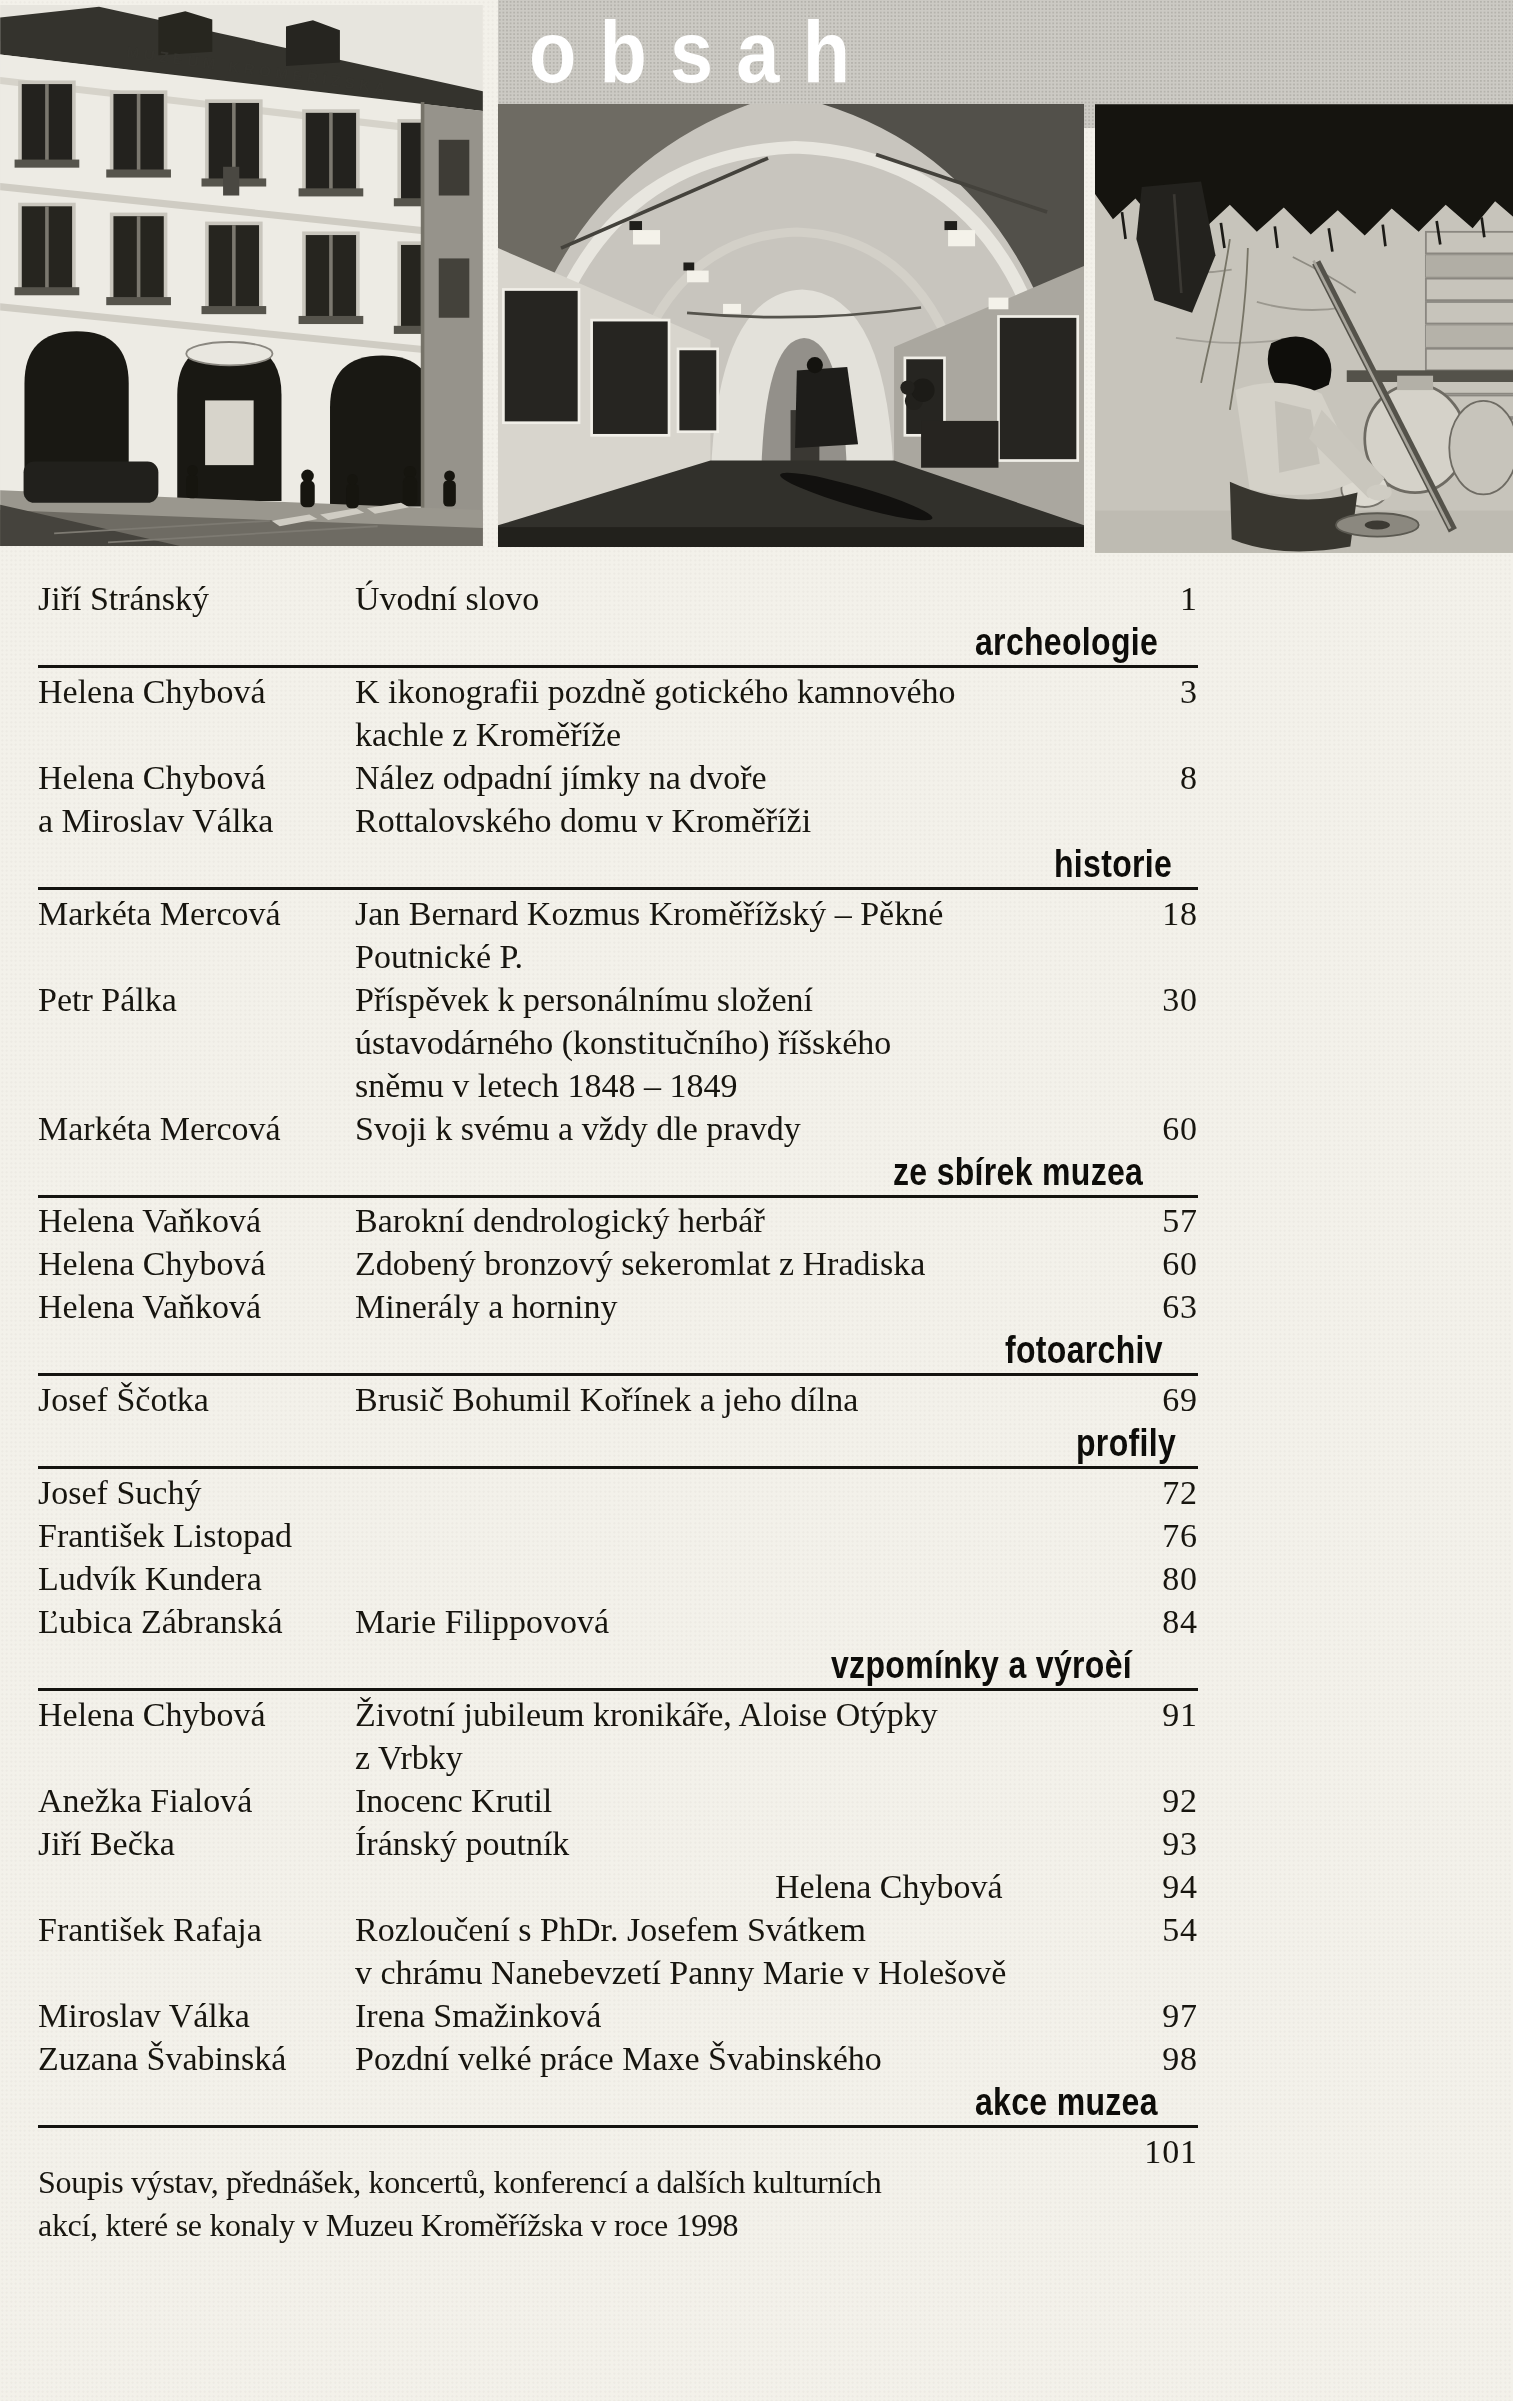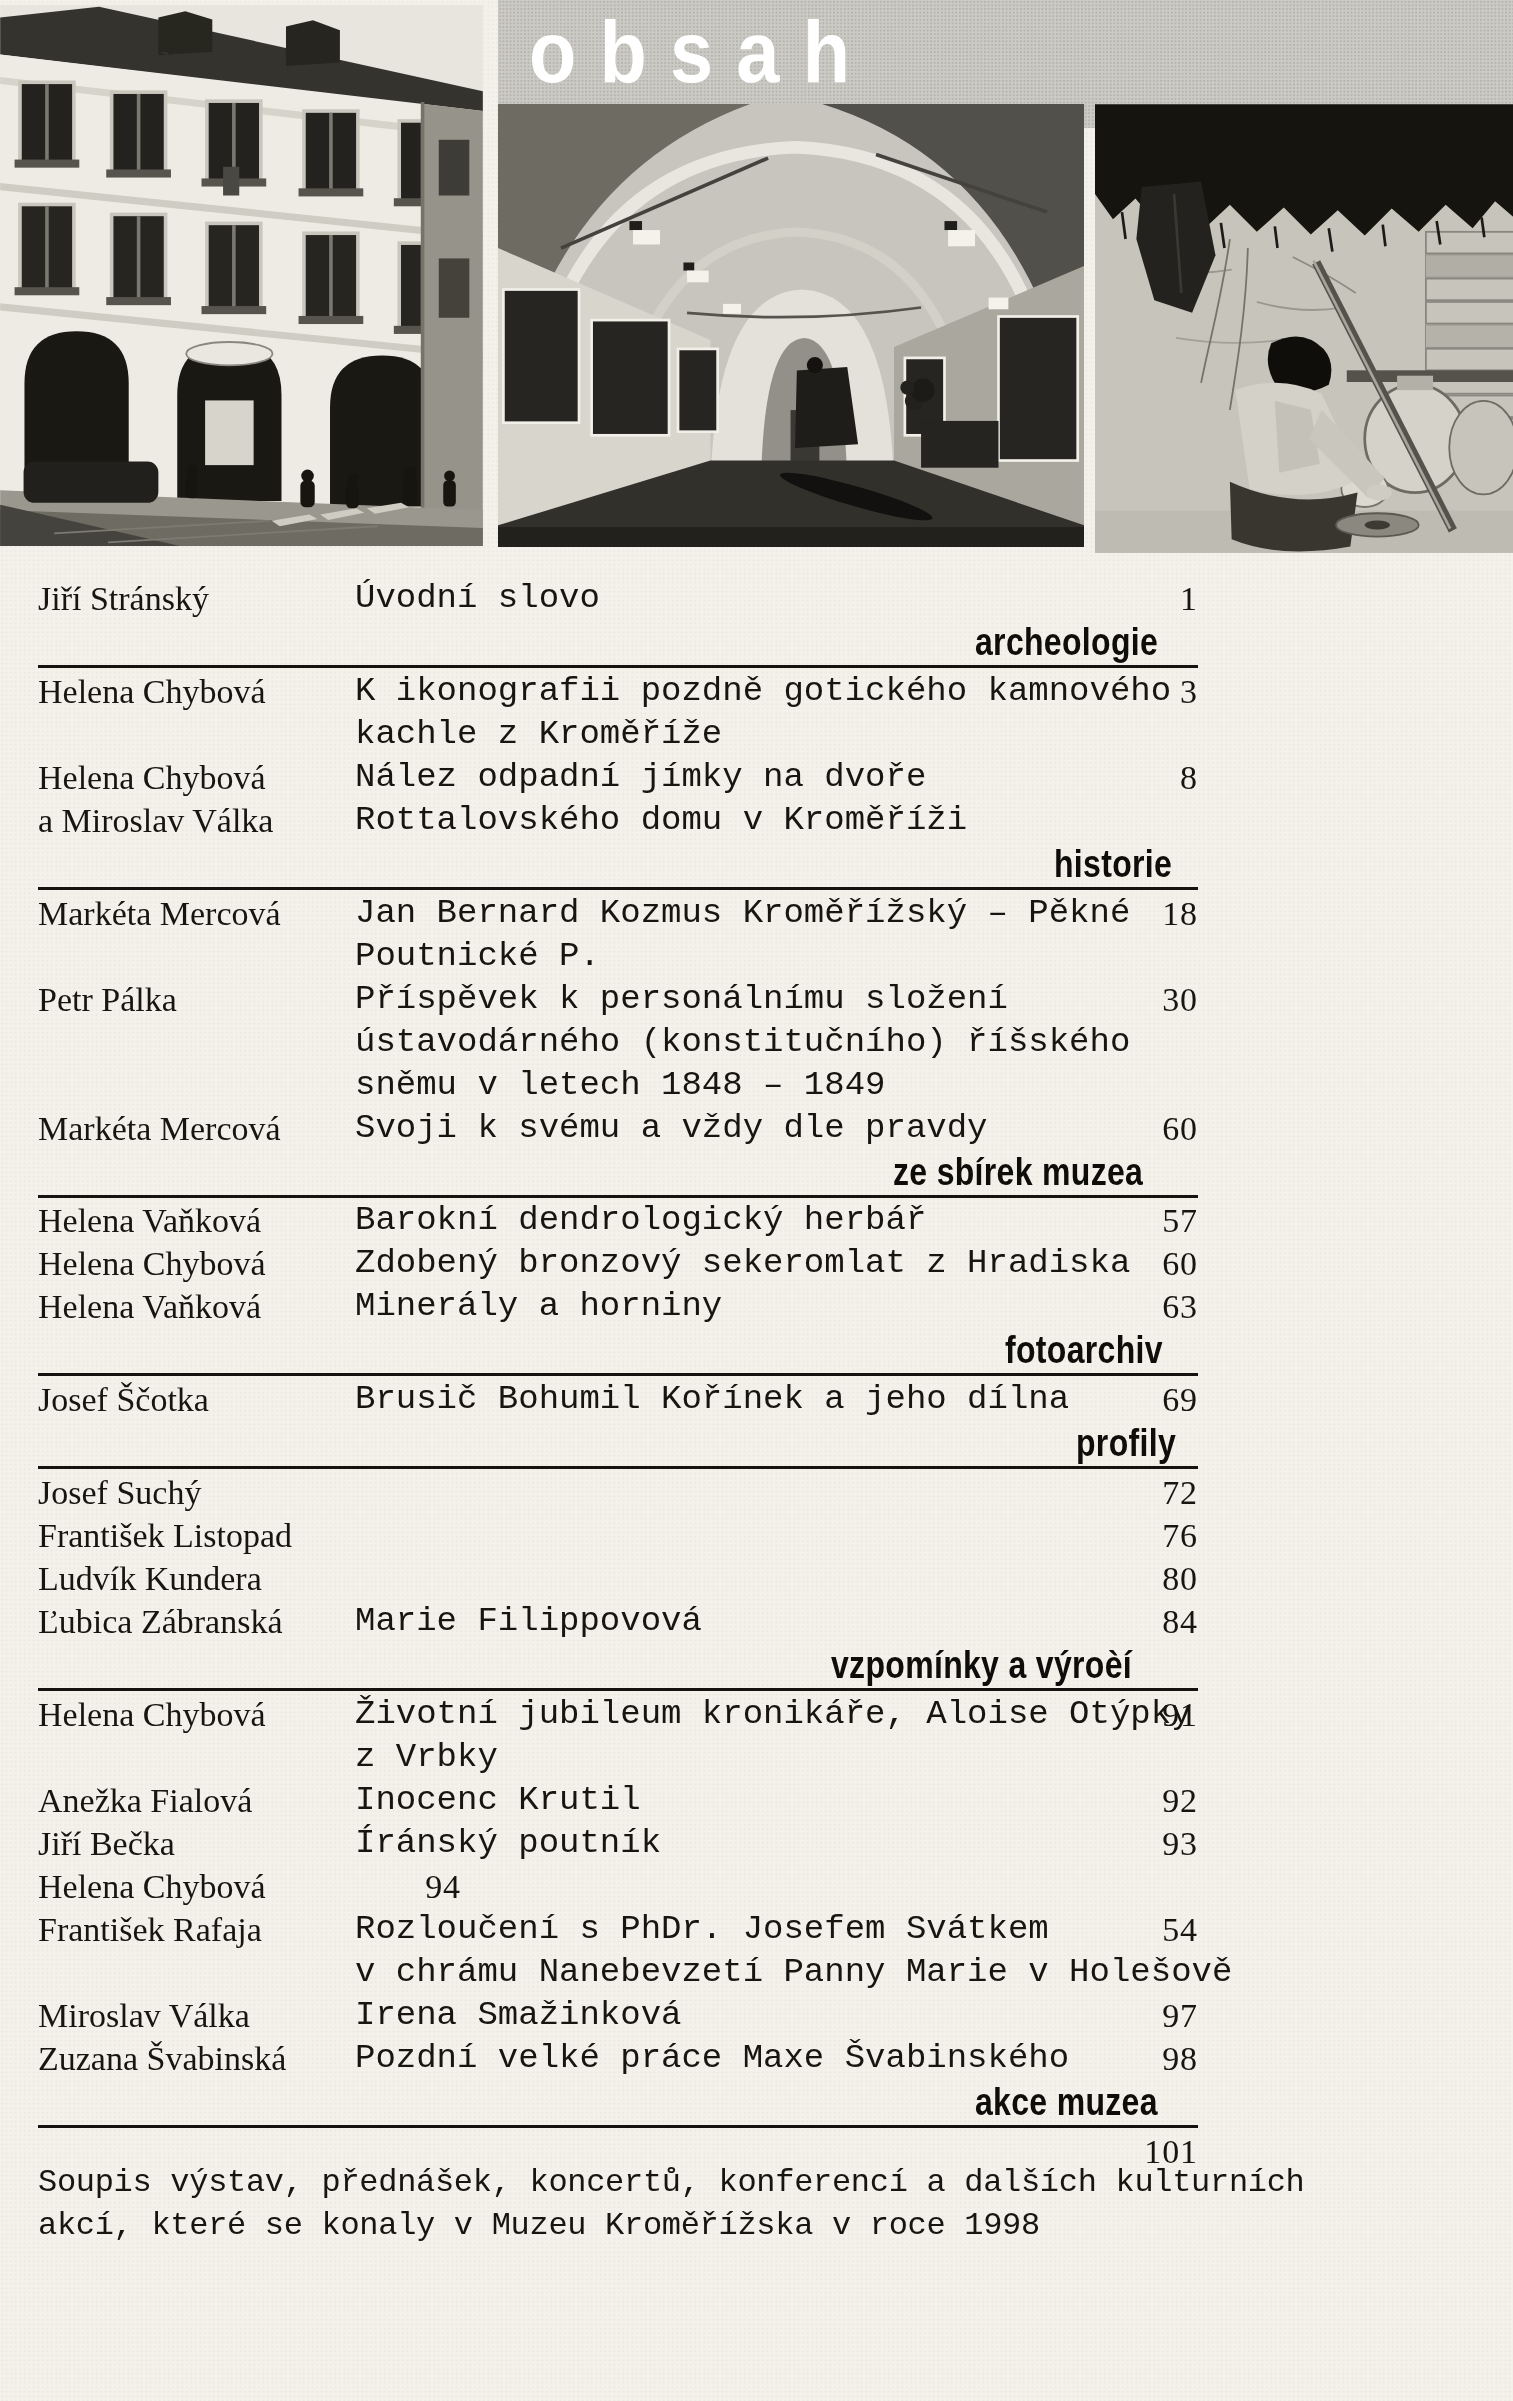--- a/index.html
+++ b/index.html
@@ -31,24 +31,24 @@
     white-space:nowrap;
   }
   #center-photo{left:498px;top:104px;width:586px;height:443px;}
   #right-photo{left:1095px;top:104px;width:419px;height:449px;}
 
   
   #toc{
     position:absolute;left:38px;top:577px;width:1160px;
     font-size:34px;line-height:43px;color:#17150f;
   }
-  .row{display:flex;align-items:flex-start;}
+  .row{display:flex;align-items:flex-start;justify-content:flex-end;}
   .cell{white-space:pre;}
   .author{flex:0 0 317px;}
-  .title{flex:1 1 auto;min-width:0;font-family:Liberation Mono, monospace;}
+  .title{flex:1 1 auto;min-width:0;}
   .pg{
     flex:0 0 106px;text-align:right;
     font-variant-numeric:oldstyle-nums;
     font-feature-settings:"onum" 1;
     letter-spacing:0.9px;
   }
   .row.span .title{font-size:32px;letter-spacing:-0.3px;margin-top:31px;}
   .sect{
     border-bottom:3.6px solid #14130f;
     margin-bottom:1.8px;

